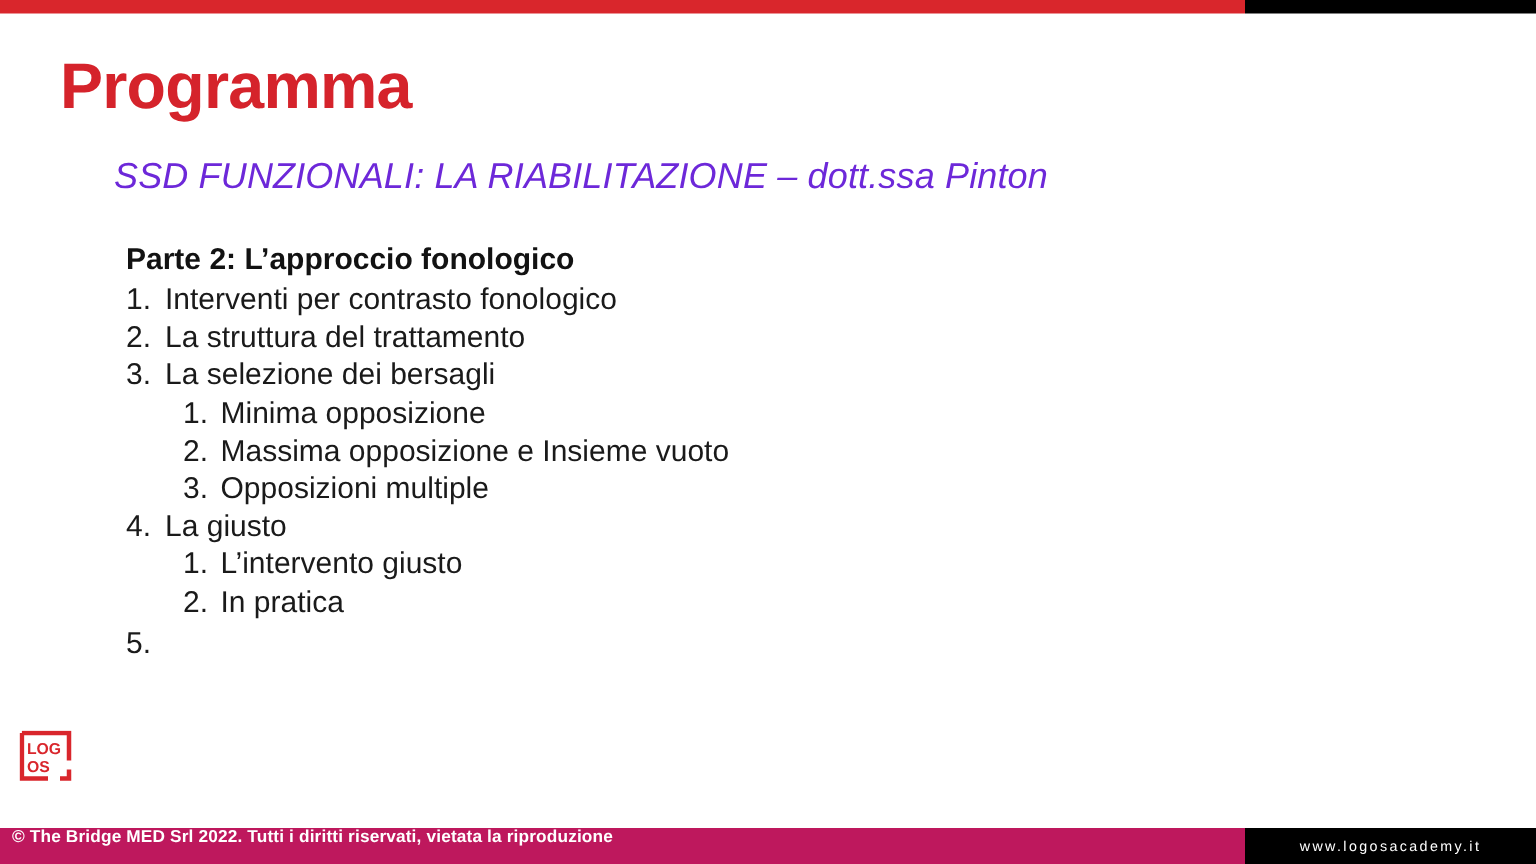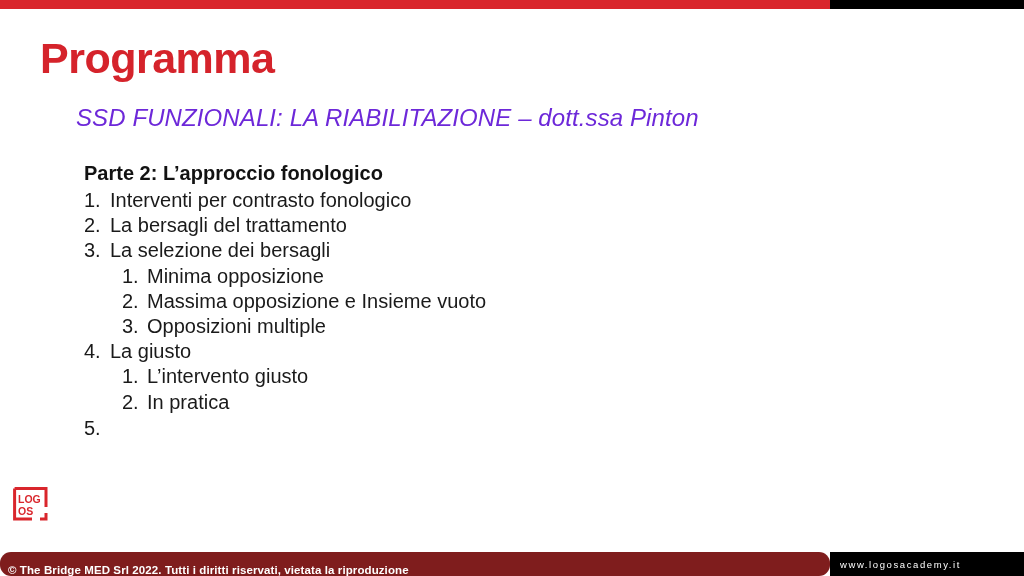--- a/index.html
+++ b/index.html
@@ -88,34 +88,34 @@
 
   
   .footer {
     position:absolute;
     left:0; bottom:0;
     width:1024px; height:24px;
     display:flex;
   }
   .footer .left {
     width:830px; height:100%;
-    background:#7f1d1d;
-    display:flex; align-items:flex-end;border-radius:11px;
+    background:#be185d;
+    display:flex; align-items:flex-start;
   }
   .footer .left .copy {
     color:#ffffff;
     font-size:11.5px;
     font-weight:bold;
     padding-left:8px;
     letter-spacing:0.1px;
   }
   .footer .right {
     flex:1; height:100%;
     background:#000000;
-    display:flex; align-items:center; padding-left:10px;
+    display:flex; align-items:center; justify-content:center;
   }
   .footer .right .site {
     color:#ffffff;
     font-size:9.5px;
     letter-spacing:1.6px;
   }
 </style>
 </head>
 <body>
 
@@ -130,21 +130,21 @@
 
 <div class="body-block">
   <div class="section-head">Parte 2: L’approccio fonologico</div>
 
   <div class="item level-1">
     <span class="marker">1.</span>
     <span class="text">Interventi per contrasto fonologico</span>
   </div>
   <div class="item level-1">
     <span class="marker">2.</span>
-    <span class="text">La bersagli del trattamento</span>
+    <span class="text">La struttura del trattamento</span>
   </div>
   <div class="item level-1">
     <span class="marker">3.</span>
     <span class="text">La selezione dei bersagli</span>
   </div>
   <div class="item level-2">
     <span class="marker">1.</span>
     <span class="text">Minima opposizione</span>
   </div>
   <div class="item level-2">

